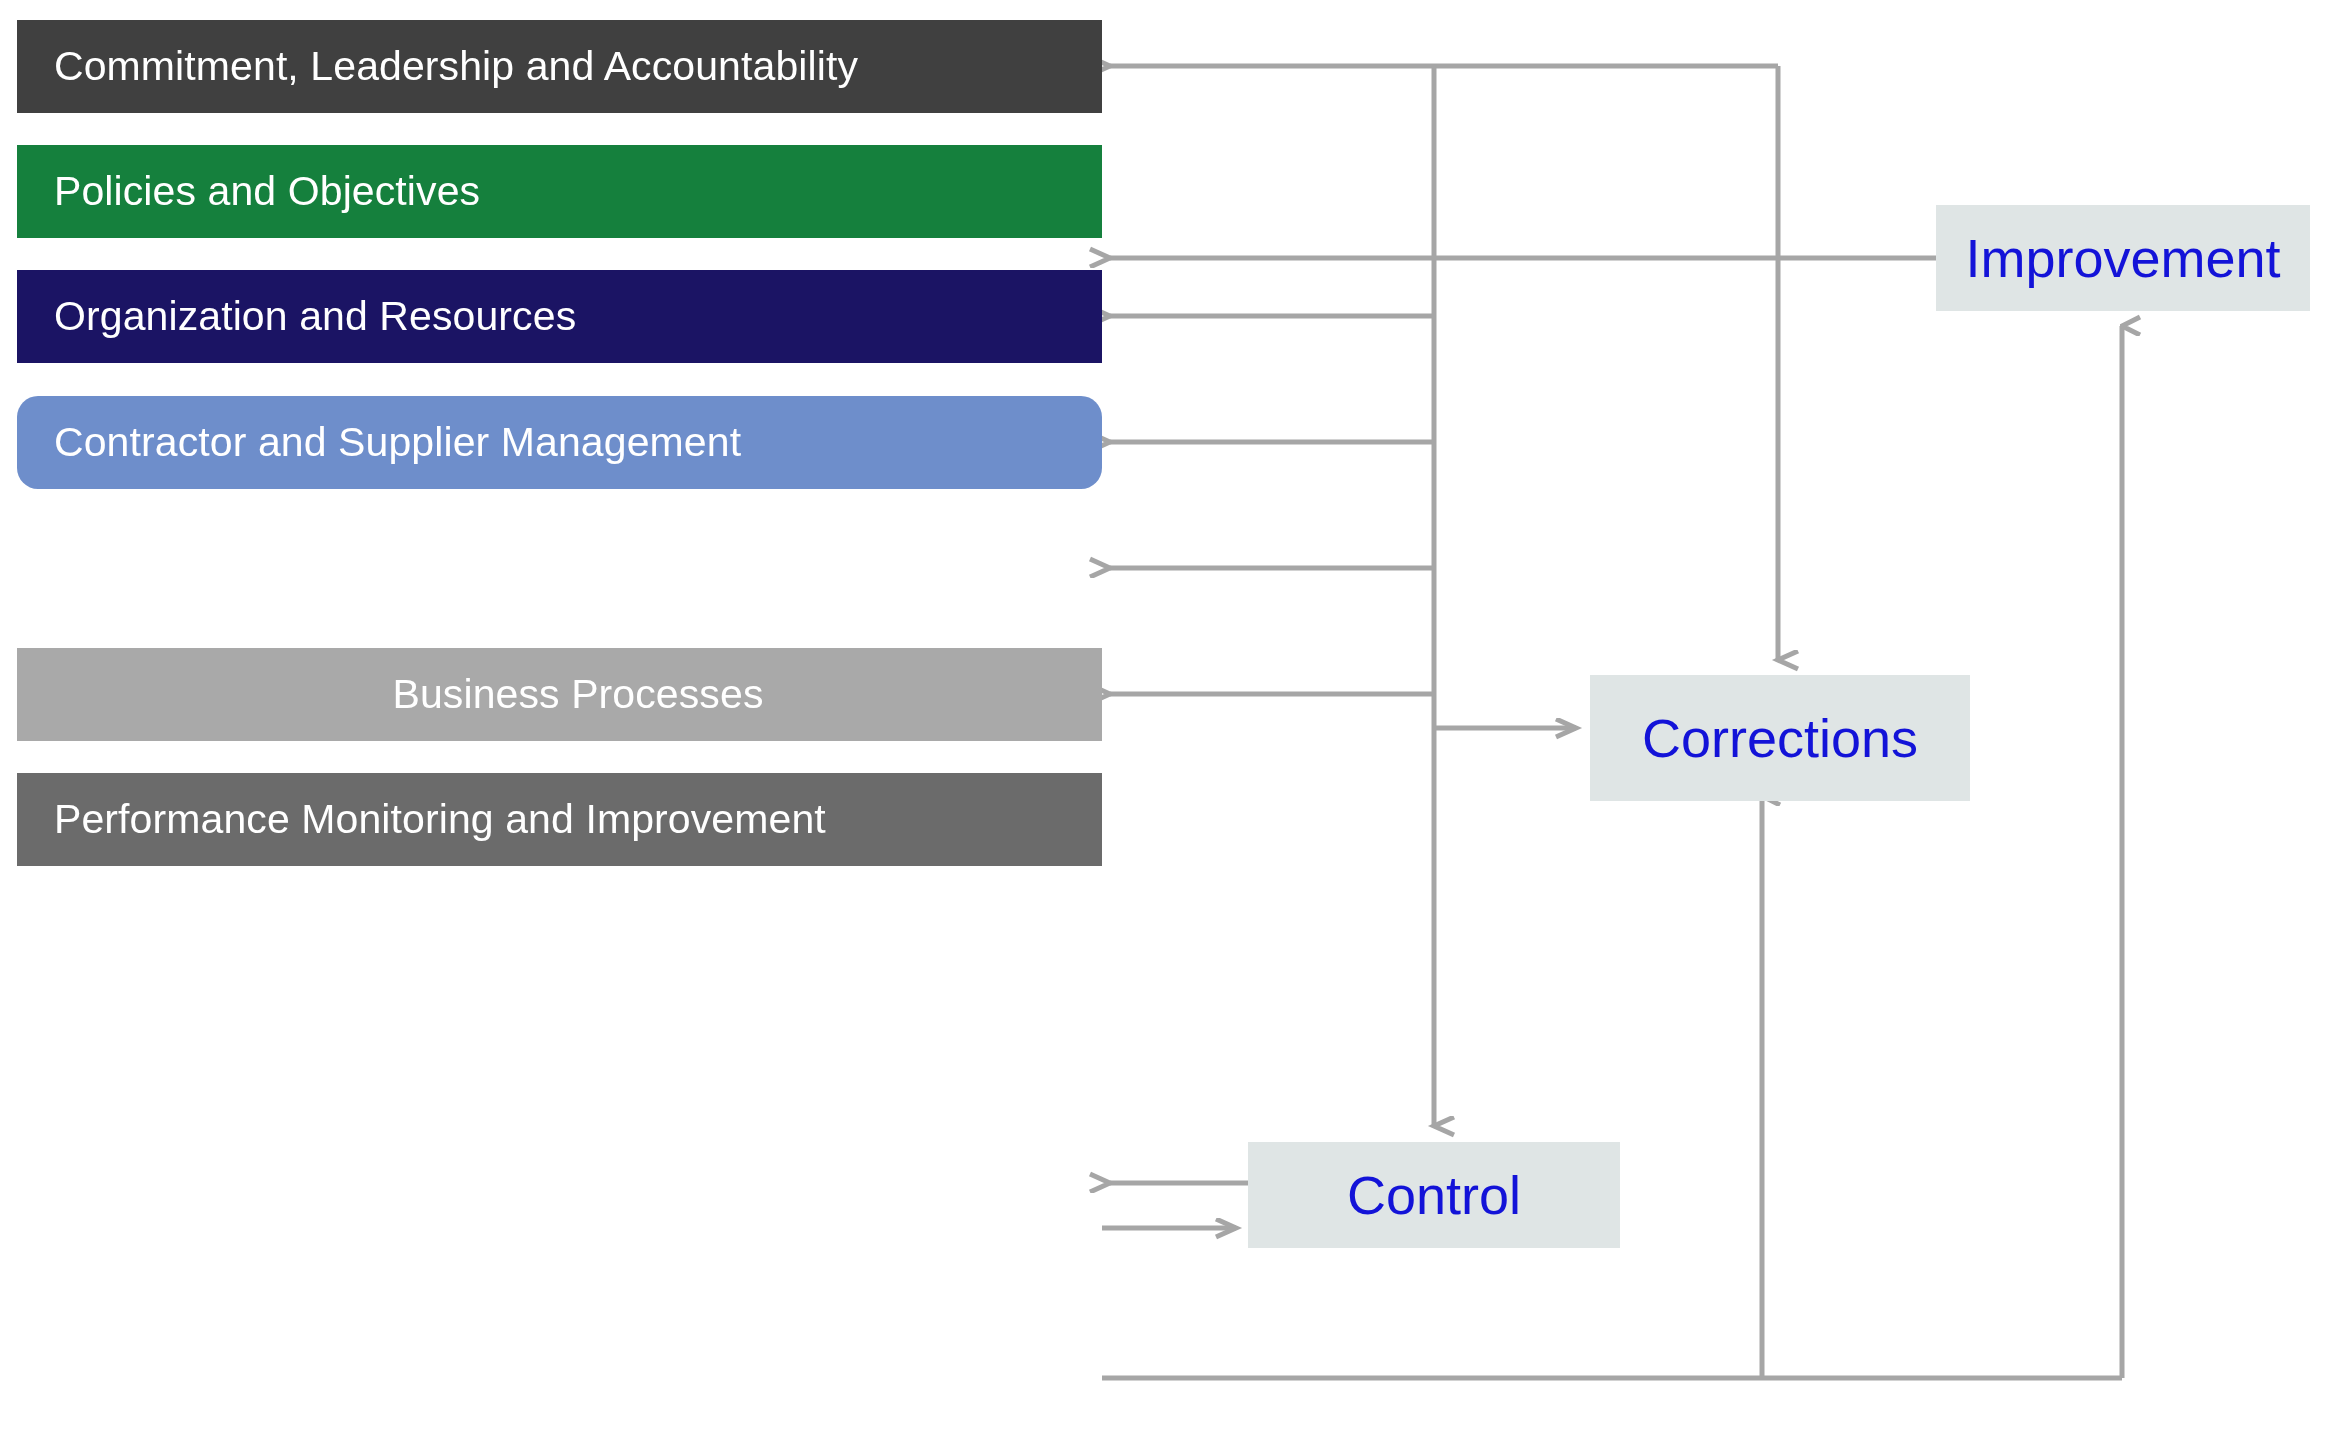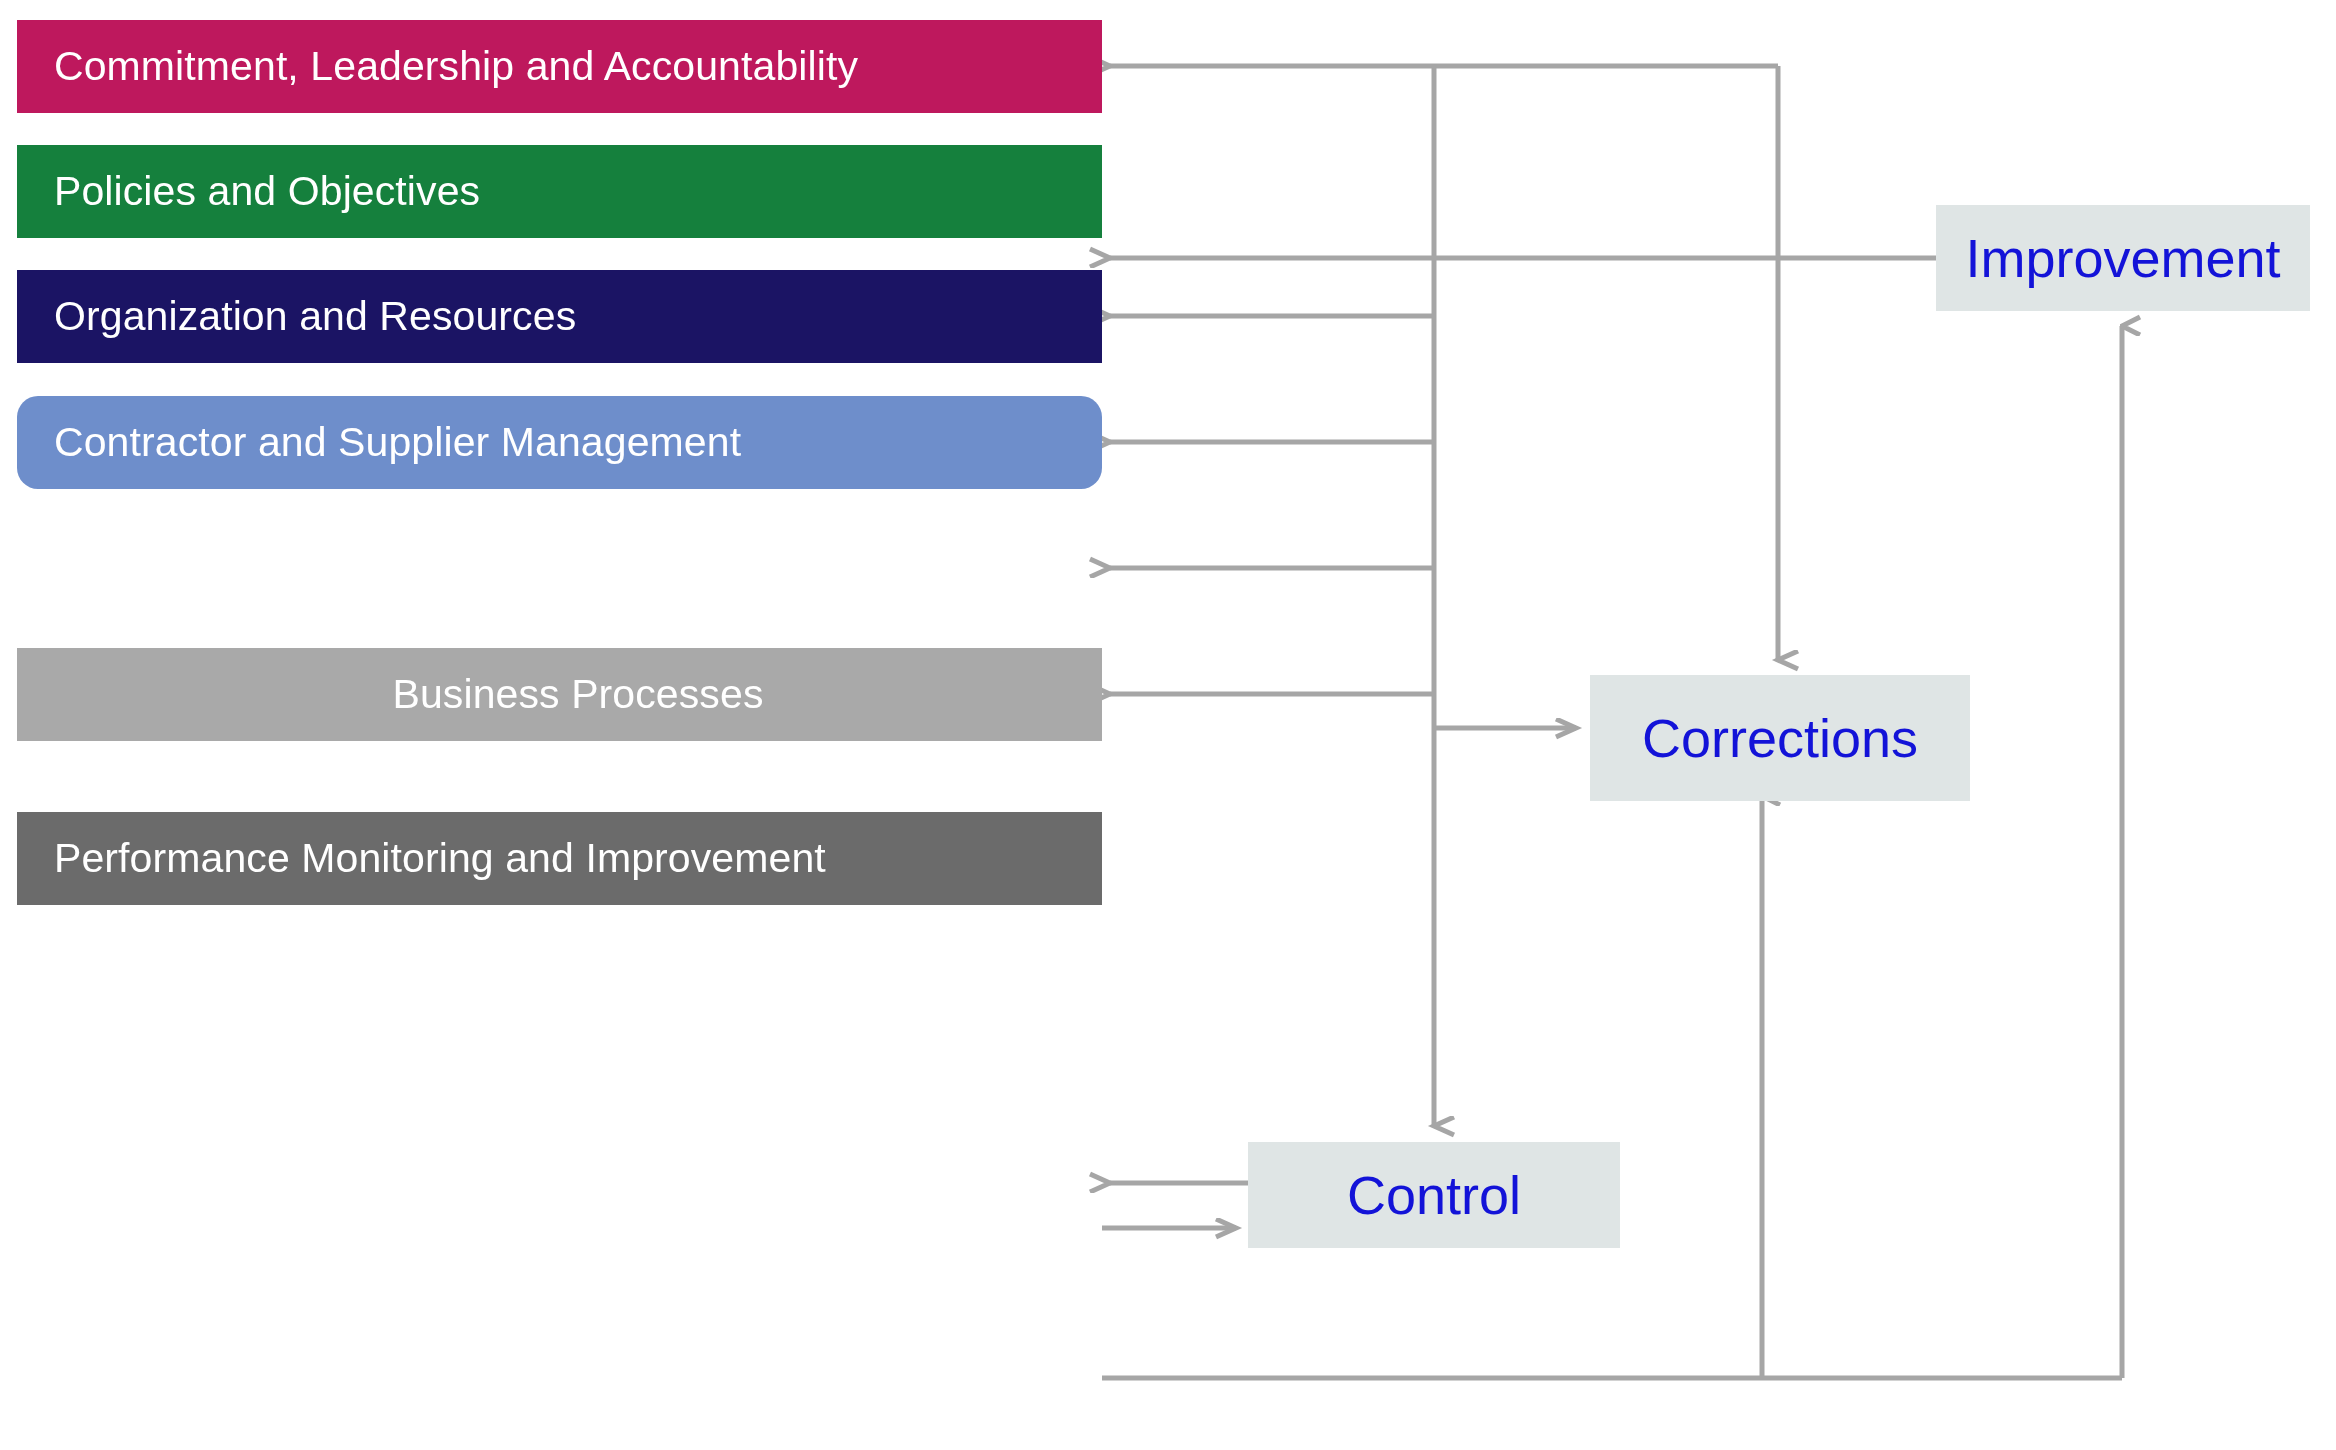--- a/index.html
+++ b/index.html
@@ -102,42 +102,42 @@
 
       <path d="M 1102,1378 L 2122,1378"></path>
 
       <path d="M 1762,1378 L 1762,796" marker-end="url(#arrow-up)"></path>
 
       <path d="M 2122,1378 L 2122,326" marker-end="url(#arrow-up)"></path>
 
     </g>
   </svg>
 
-  <div class="element-bar" style="left:17px; top:20px; width:1085px; height:93px; background:#be185d;">
+  <div class="element-bar" style="left:17px; top:20px; width:1085px; height:93px; background:#404040;">
     <span class="bar-label">Commitment, Leadership and Accountability</span>
   </div>
 
   <div class="element-bar" style="left:17px; top:145px; width:1085px; height:93px; background:#15803d;">
     <span class="bar-label">Policies and Objectives</span>
   </div>
 
   <div class="element-bar" style="left:17px; top:270px; width:1085px; height:93px; background:#1b1464;">
     <span class="bar-label">Organization and Resources</span>
   </div>
 
   <div class="element-bar" style="left:17px; top:396px; width:1085px; height:93px; background:#6e8ecb;border-radius:21px;">
     <span class="bar-label">Contractor and Supplier Management</span>
   </div>
 
 
   <div class="element-bar" style="left:17px; top:648px; width:1085px; height:93px; background:#a9a9a9;justify-content:center;">
     <span class="bar-label">Business Processes</span>
   </div>
 
-  <div class="element-bar" style="left:17px; top:773px; width:1085px; height:93px; background:#6b6b6b;margin-top:39px;">
+  <div class="element-bar" style="left:17px; top:773px; width:1085px; height:93px; background:#6b6b6b;">
     <span class="bar-label">Performance Monitoring and Improvement</span>
   </div>
 
 
   <div class="cycle-box" style="left:1936px; top:205px; width:374px; height:106px;">
     <span class="box-label">Improvement</span>
   </div>
 
   <div class="cycle-box" style="left:1590px; top:675px; width:380px; height:126px;">
     <span class="box-label">Corrections</span>

